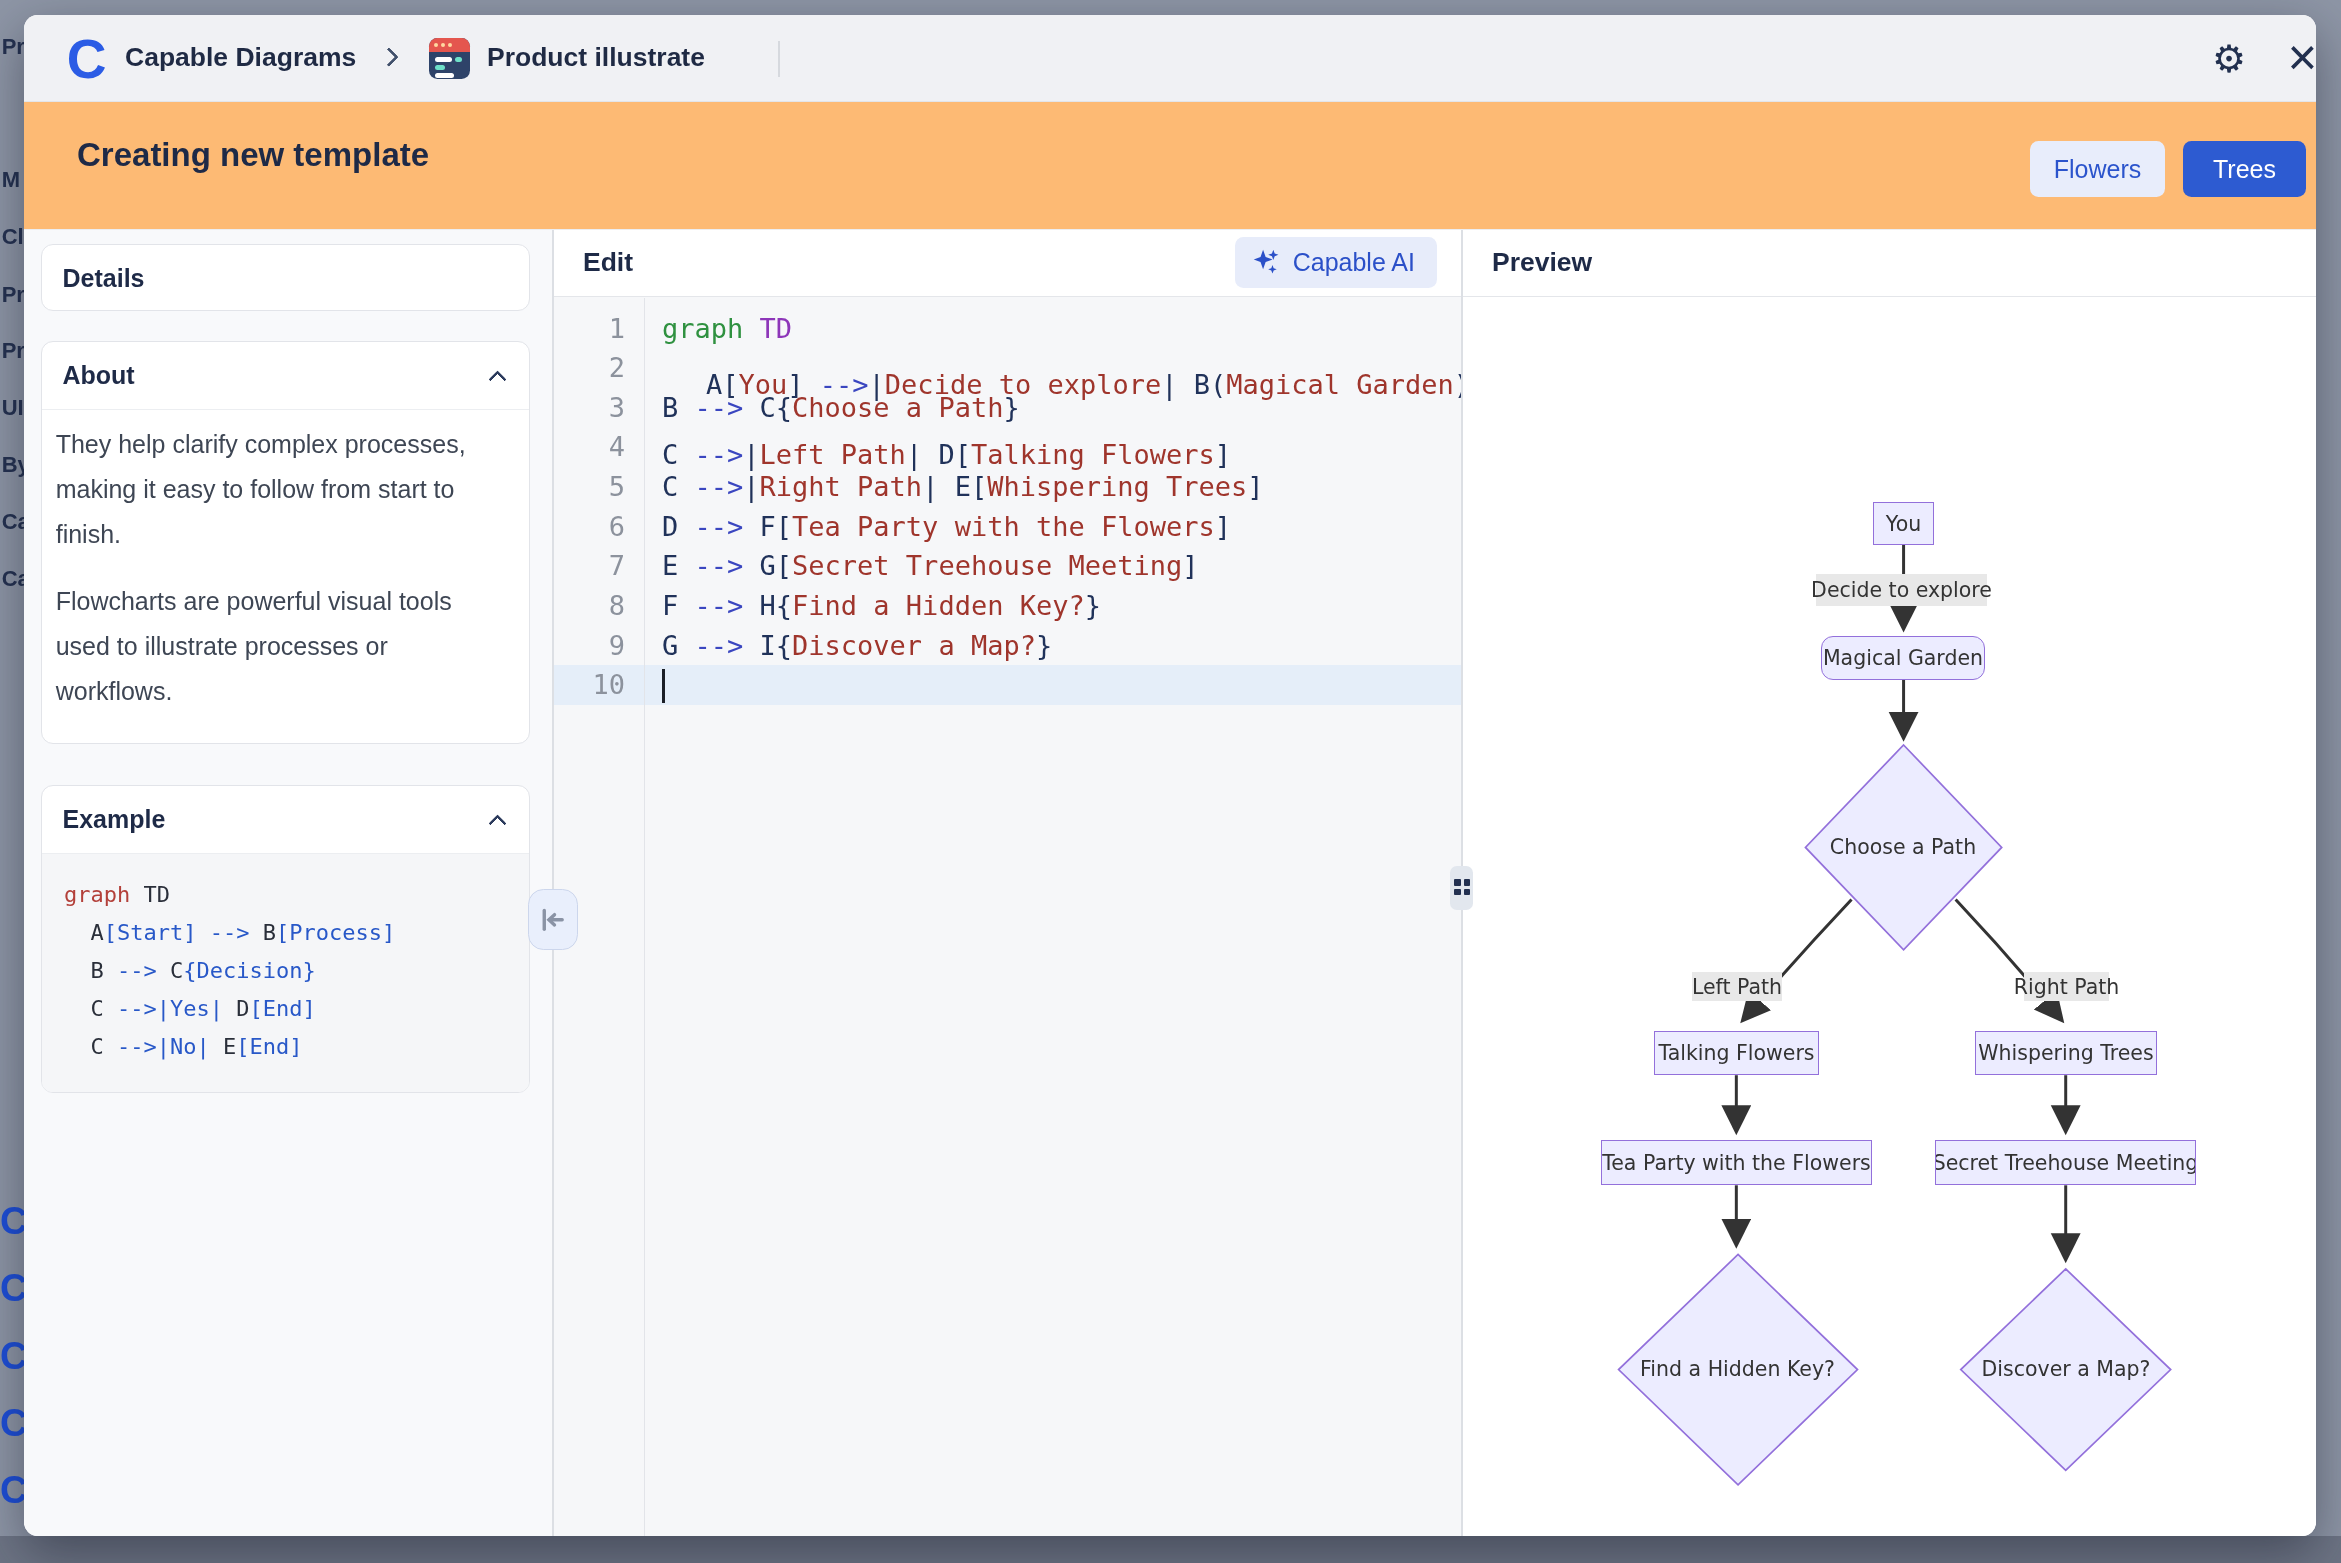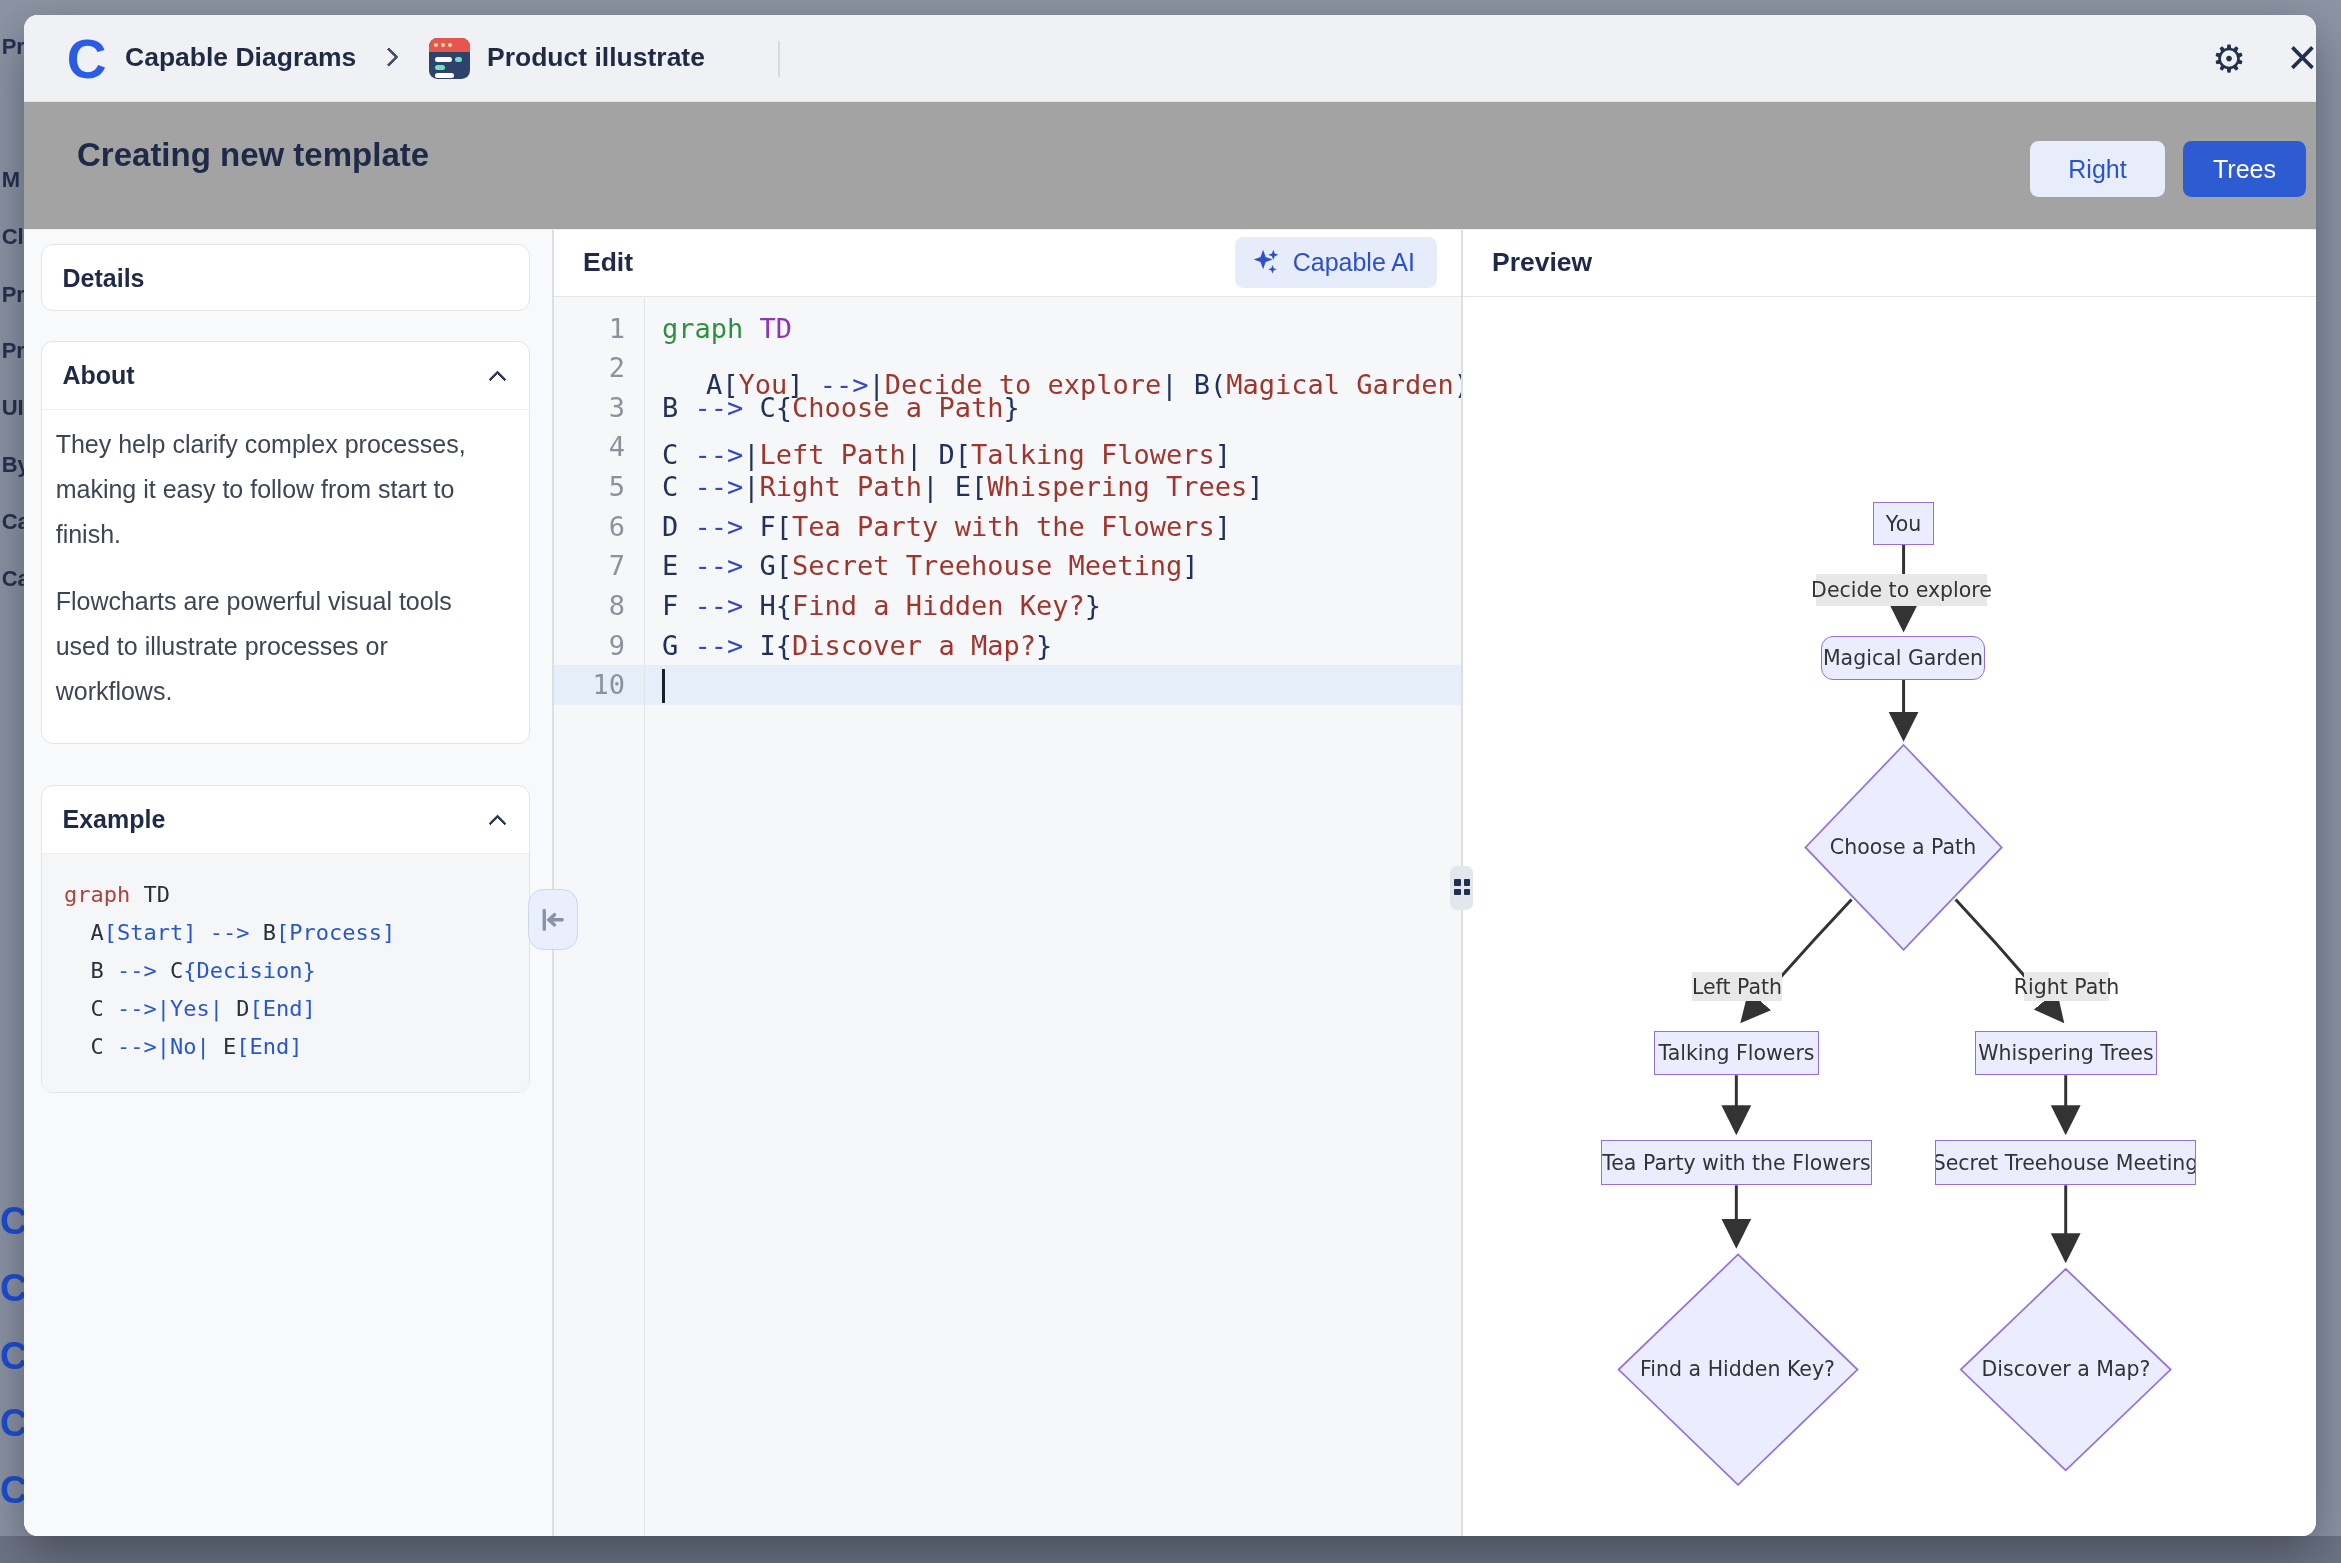--- a/index.html
+++ b/index.html
@@ -24,21 +24,21 @@
   .prod-icon { position:absolute; left:405px; top:23px; width:41px; height:41px; border-radius:8.5px; overflow:hidden; background:#2e4369; }
   .prod-icon .top { position:absolute; left:0; top:0; width:100%; height:13.7px; background:#e4564e; }
   .prod-icon .dot { position:absolute; top:4.3px; width:4.3px; height:4.3px; border-radius:50%; background:#ffd9a0; }
   .prod-icon .bar { position:absolute; height:5.1px; border-radius:2.6px; }
   .crumb-label { position:absolute; left:463px; top:0; height:85px; line-height:85px; font-size:26.5px; font-weight:700; color:#1f2a44; }
   .topbar-div { position:absolute; left:754px; top:25.6px; width:1.7px; height:36px; background:#d6d9de; }
   .gear { position:absolute; left:2182px; top:20.5px; width:46px; height:46px; font-size:38px; line-height:46px; text-align:center; color:#22304f; }
   .close-x { position:absolute; left:2253px; top:12px; width:51px; height:61px; font-size:51px; line-height:61px; text-align:center; color:#22304f; font-weight:400; }
 
   
-  .header { position:absolute; left:0; top:87px; width:100%; height:128px; background:#a3a3a3; border-bottom:1.7px solid #ecedf0; }
+  .header { position:absolute; left:0; top:87px; width:100%; height:128px; background:#fdba74; border-bottom:1.7px solid #ecedf0; }
   .page-title { position:absolute; left:53px; top:34px; font-size:33px; font-weight:700; color:#1e2a47; }
   .btn { position:absolute; top:39px; height:56px; border:none; border-radius:8.5px; font-size:25px; font-family:"Liberation Sans",sans-serif; cursor:pointer; }
   .btn-cancel { left:2006px; width:135px; background:#e8edfb; color:#2b54cc; }
   .btn-save { left:2159px; width:123px; background:#2d5bd1; color:#ffffff; }
 
   
   .content { position:absolute; left:0; top:215px; width:100%; height:1306px; }
   .left-panel { position:absolute; left:0; top:0; width:529px; height:100%; background:#f8f9fb; }
   .v-div1 { position:absolute; left:528px; top:0; width:1.7px; height:100%; background:#dcdfe4; }
   .v-div2 { position:absolute; left:1437px; top:0; width:1.7px; height:100%; background:#dcdfe4; }
@@ -129,21 +129,21 @@
       <span class="bar" style="left:6px; top:35px; width:19px; background:#ffffff"></span>
     </div>
     <div class="crumb-label">Product illustrate</div>
     <div class="topbar-div"></div>
     <div class="gear">⚙</div>
     <div class="close-x">×</div>
   </div>
 
   <div class="header">
     <div class="page-title">Creating new template</div>
-    <button class="btn btn-cancel">Right</button>
+    <button class="btn btn-cancel">Flowers</button>
     <button class="btn btn-save">Trees</button>
   </div>
 
   <div class="content">
 
     <div class="left-panel">
       <div class="card card-details">
         <div class="card-head">Details</div>
       </div>
 

